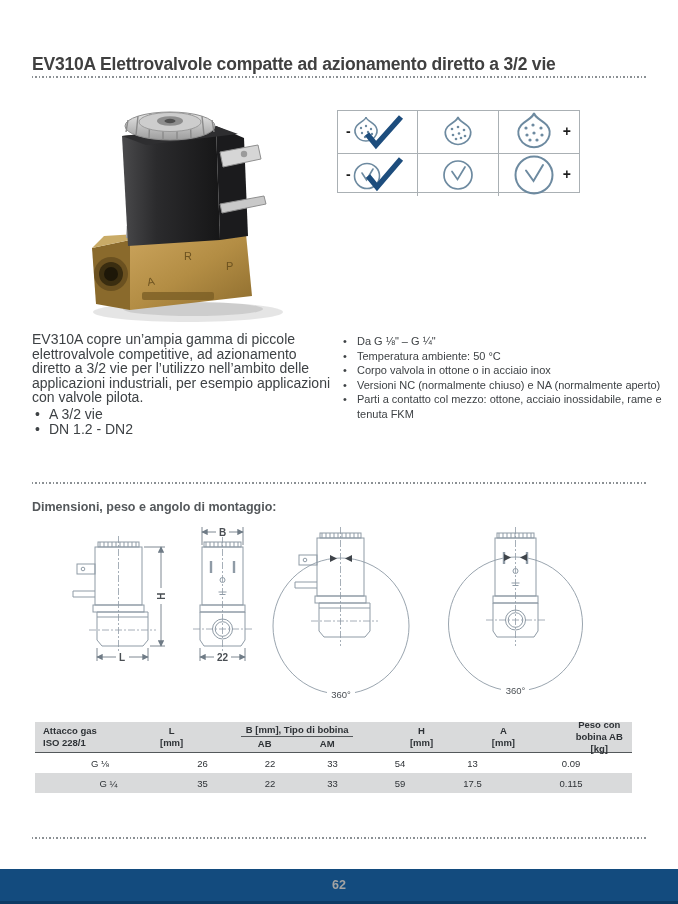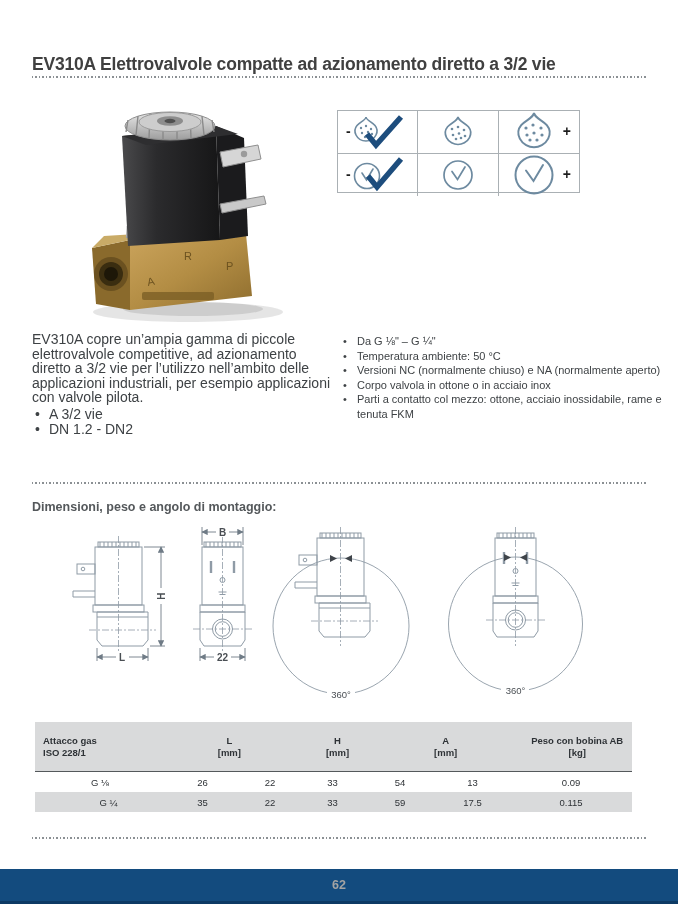--- a/index.html
+++ b/index.html
@@ -26,21 +26,21 @@
   
   .intro-left{left:32px;top:332px;width:300px;font-size:14px;line-height:14.6px;}
   .intro-right{left:340px;top:332px;width:322px;font-size:11px;line-height:14.6px;}
   ul.blist{margin:2px 0 0 0;padding:0;list-style:none;}
   ul.blist li{position:relative;padding-left:17px;margin:0;}
   ul.blist li::before{content:"•";position:absolute;left:3px;top:0;color:#3e4245;}
   
   .sec-head{left:32px;top:490px;font-size:12.5px;font-weight:bold;color:#54585b;}
   
   .spec{left:35px;top:722px;width:597px;font-size:9.5px;color:#2e3236;}
-  .thead{display:flex;background:#d9dadb;border-bottom:1px solid #54585b;height:50px;
+  .thead{display:flex;background:#d9dadb;border-bottom:1px solid #54585b;height:31px;
          font-weight:bold;box-sizing:border-box;gap:43px;}
   .th{display:flex;flex-direction:column;justify-content:center;text-align:center;line-height:12px;}
   .c1{width:130px;text-align:left;padding-left:8px;box-sizing:border-box;align-items:flex-start;}
   .c2{width:75px;}.cg{width:125px;}.c5{width:70px;}.c6{width:75px;}.c7{width:122px;}
   .grp-title{line-height:12px;}
   .grp-rule{width:112px;border-bottom:1px solid #54585b;margin:0 auto 1px auto;}
   .grp-sub{display:flex;}
   .grp-sub span{display:block;line-height:12px;}
   .grp-ab{width:60px;}.grp-am{width:65px;}
   .trow{display:flex;align-items:center;height:20px;text-align:center;}
@@ -222,22 +222,22 @@
     <p style="margin:0;">EV310A copre un’ampia gamma di piccole elettrovalvole competitive, ad azionamento diretto a 3/2 vie per l’utilizzo nell’ambito delle applicazioni industriali, per esempio applicazioni con valvole pilota.</p>
     <ul class="blist">
       <li>A 3/2 vie</li>
       <li>DN 1.2 - DN2</li>
     </ul>
   </div>
   <div class="abs intro-right">
     <ul class="blist">
       <li>Da G ⅛" – G ¼"</li>
       <li>Temperatura ambiente: 50 °C</li>
+      <li>Corpo valvola in ottone o in acciaio inox</li>
       <li>Versioni NC (normalmente chiuso) e NA (normalmente aperto)</li>
-      <li>Corpo valvola in ottone o in acciaio inox</li>
       <li>Parti a contatto col mezzo: ottone, acciaio inossidabile, rame e tenuta FKM</li>
     </ul>
   </div>
 
   <div class="abs dotted div-mid"></div>
   <h2 class="abs sec-head">Dimensioni, peso e angolo di montaggio:</h2>
 
   <div class="abs" style="left:30px;top:520px;">
     <svg width="620" height="195" viewBox="0 0 620 195" font-family="'Liberation Sans',sans-serif">
       <defs>
@@ -329,20 +329,28 @@
   <div class="abs spec">
     <div class="thead">
       <div class="th c1">
         <span>Attacco gas</span>
         <span>ISO 228/1</span>
       </div>
       <div class="th c2">
         <span>L</span>
         <span>[mm]</span>
       </div>
+      <div class="th cg">
+        <span class="grp-title">B [mm], Tipo di bobina</span>
+        <div class="grp-rule"></div>
+        <div class="grp-sub">
+          <span class="grp-ab">AB</span>
+          <span class="grp-am">AM</span>
+        </div>
+      </div>
       <div class="th c5">
         <span>H</span>
         <span>[mm]</span>
       </div>
       <div class="th c6">
         <span>A</span>
         <span>[mm]</span>
       </div>
       <div class="th c7">
         <span>Peso con bobina AB</span>

